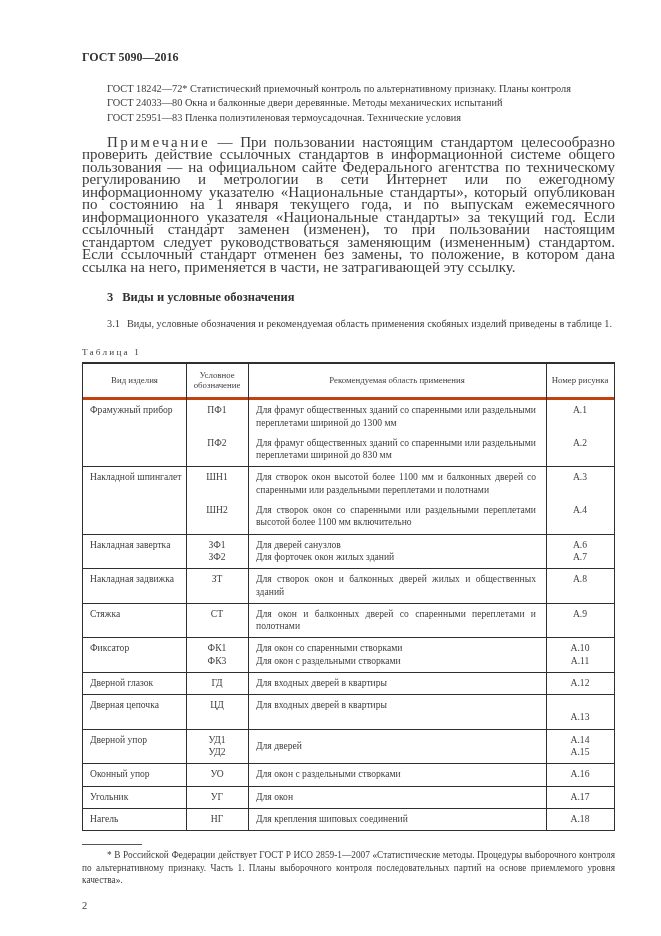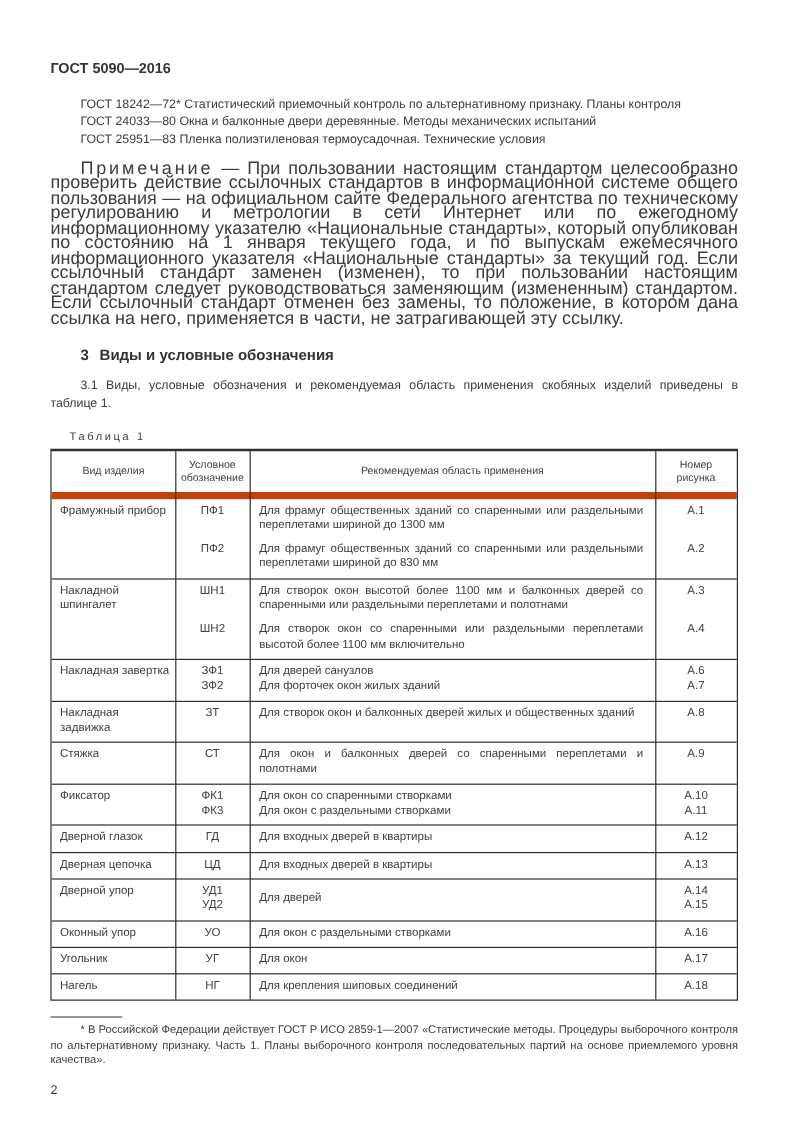--- a/index.html
+++ b/index.html
@@ -1,38 +1,38 @@
 <!DOCTYPE html>
 <html lang="ru"><head>
 <meta charset="utf-8">
 <style>
   html,body{margin:0;padding:0;background:#ffffff;}
   body{width:661px;height:936px;overflow:hidden;}
   .page{
     box-sizing:border-box;width:661px;height:936px;
-    padding:50px 46px 0 42px;
-    font-family:Liberation Sans, sans-serif;
+    padding:50px 46px 0 82px;
+    font-family:Liberation Serif, serif;
     color:#3c3c3c;background:#ffffff;overflow:hidden;
   }
   .doc-code{font-weight:bold;font-size:12px;color:#333;margin:0 0 17px 0;}
   .ref{font-size:10.3px;line-height:14.3px;text-align:justify;text-indent:25px;margin:0;}
   .note{font-size:15px;line-height:12.5px;text-align:justify;text-indent:25px;margin:11px 0 0 0;}
   .note-label{letter-spacing:2.4px;}
   .sec-heading{font-size:12.5px;font-weight:bold;color:#333;margin:17px 0 0 25px;}
   .sec-heading .num{margin-right:9px;}
   .para31{font-size:10.3px;line-height:14.3px;text-align:justify;text-indent:25px;margin:12px 0 0 0;}
   .para31 .num{margin-right:7px;}
-  .tcaption{font-size:9.2px;letter-spacing:2.2px;margin:15px 0 5px 16px;}
+  .tcaption{font-size:9.2px;letter-spacing:2.2px;margin:15px 0 5px 0;}
   .gtable{
     position:relative;border:1px solid #2f2f2f;border-top-width:2px;
     font-size:9.6px;line-height:12.3px;color:#404040;
   }
   .vl{position:absolute;top:0;bottom:0;width:1px;background:#2f2f2f;}
   .vl1{left:103px}.vl2{left:165px}.vl3{right:67px}
-  .thead{display:grid;grid-template-columns:103px 62px 1fr 68px;border-bottom:6px solid #c2410c;}
+  .thead{display:grid;grid-template-columns:103px 62px 1fr 68px;border-bottom:3px solid #c2410c;}
   .th{display:flex;align-items:center;justify-content:center;text-align:center;
       font-size:8.8px;line-height:10.8px;padding:6px 5px;}
   .tgroup{display:grid;grid-template-columns:103px 62px 1fr 68px;
       border-bottom:1px solid #2f2f2f;padding:4px 0 5px 0;}
   .tgroup:last-child{border-bottom:none;}
   .ci{grid-column:1;padding:0 3px 0 7px;}
   .cc{grid-column:2;text-align:center;}
   .ca{grid-column:3;padding:0 10px 0 8px;text-align:justify;}
   .cf{grid-column:4;text-align:center;}
   .sp{padding-bottom:8px;}
@@ -122,21 +122,21 @@
         <div class="tgroup">
           <div class="ci" style="grid-row: 1 / span 1;">Дверной глазок</div>
           <div class="cc" style="grid-row: 1;">ГД</div>
           <div class="ca" style="grid-row: 1;">Для входных дверей в квартиры</div>
           <div class="cf" style="grid-row: 1;">А.12</div>
         </div>
         <div class="tgroup">
           <div class="ci" style="grid-row: 1 / span 1;">Дверная цепочка</div>
           <div class="cc" style="grid-row: 1;">ЦД</div>
           <div class="ca" style="grid-row: 1;">Для входных дверей в квартиры</div>
-          <div class="cf" style="grid-row: 1;">А.13</div>
+          <div class="cf" style="grid-row: 1; margin-top: 12px;">А.13</div>
         </div>
         <div class="tgroup">
           <div class="ci" style="grid-row: 1 / span 2;">Дверной упор</div>
           <div class="cc" style="grid-row: 1;">УД1</div>
           <div class="cf" style="grid-row: 1;">А.14</div>
           <div class="cc" style="grid-row: 2;">УД2</div>
           <div class="cf" style="grid-row: 2;">А.15</div>
           <div class="ca merged" style="grid-row: 1 / span 2;">Для дверей</div>
         </div>
         <div class="tgroup">

